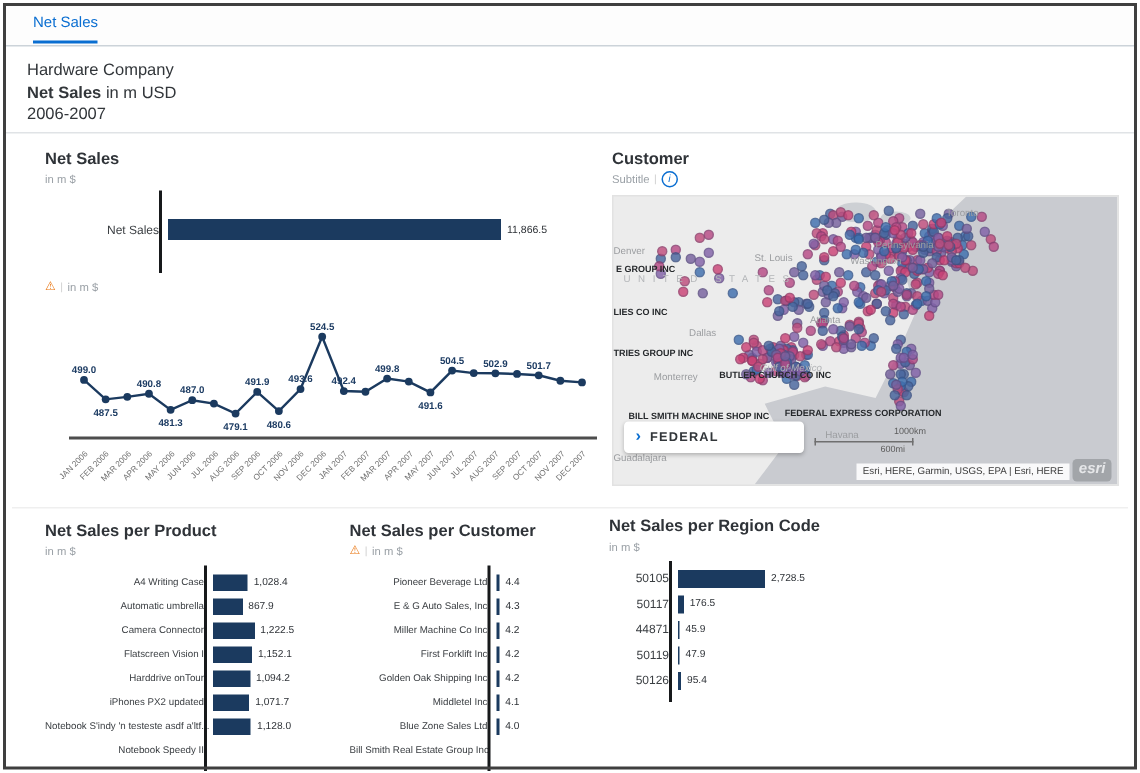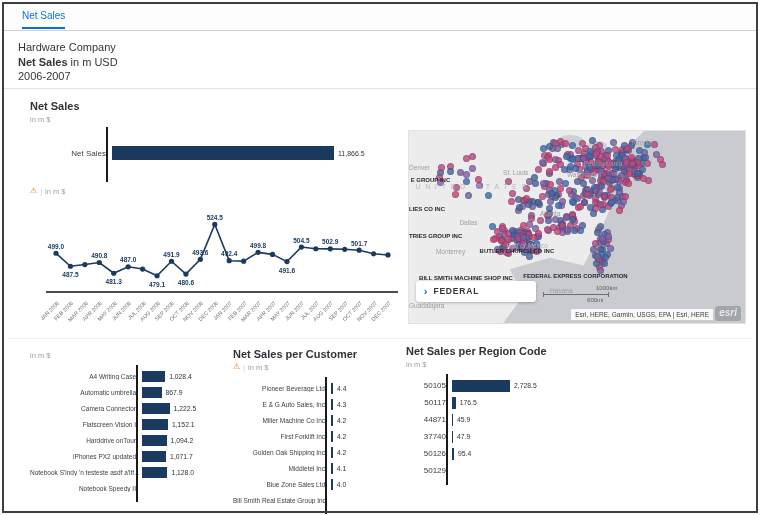--- a/index.html
+++ b/index.html
@@ -161,20 +161,26 @@
         <span class="tick" style="left: 233.826px; top: 4px;">JUL 2007</span>
         <span class="tick" style="left: 248.261px; top: 4px;">AUG 2007</span>
         <span class="tick" style="left: 262.696px; top: 4px;">SEP 2007</span>
         <span class="tick" style="left: 277.13px; top: 4px;">OCT 2007</span>
         <span class="tick" style="left: 291.565px; top: 4px;">NOV 2007</span>
         <span class="tick" style="left: 306px; top: 4px;">DEC 2007</span>
       </div>
   </div>
 
   <div class="panel" style="left:408px;top:100px;width:336px;height:224px;">
+    <div class="panel-title">Customer</div>
+    <div class="panel-sub">
+      <span>Subtitle</span>
+      <span class="divider">|</span>
+      <span class="info-i">i</span>
+    </div>
     <div class="maprect">
       <div class="water"></div>
       <div class="lake" style="left:44%;top:2%;width:8%;height:7%;"></div>
       <div class="lake" style="left:53%;top:5%;width:6%;height:5%;"></div>
       <div>
           <div class="mdot" style="left: 59.0972%; top: 28.2277%; background: rgb(192, 77, 125);"></div>
           <div class="mdot" style="left: 52.6341%; top: 18.8236%; background: rgb(192, 77, 125);"></div>
           <div class="mdot" style="left: 60.2217%; top: 23.5276%; background: rgb(203, 67, 118);"></div>
           <div class="mdot" style="left: 60.8533%; top: 16.6857%; background: rgb(130, 98, 168);"></div>
           <div class="mdot" style="left: 68.3413%; top: 18.1286%; background: rgb(63, 111, 174);"></div>
@@ -666,20 +672,21 @@
         <div class="km">1000km</div>
         <div class="bar"></div>
         <div class="mi">600mi</div>
       </div>
       <div class="attrib">Esri, HERE, Garmin, USGS, EPA | Esri, HERE</div>
       <div class="esri">esri</div>
     </div>
   </div>
 
   <div class="panel" style="left:30px;top:348px;width:200px;height:160px;">
+    <div class="panel-title">Net Sales per Product</div>
     <div class="panel-sub">
         <span>in m $</span>
       </div>
     <div class="rows" style="margin-top:8px;">
         <div class="axis" style="left: 106px;"></div>
         <div class="hrow" style="height: 16px;">
           <div class="hlabel" style="width: 106px; font-size: 6.5px;">A4 Writing Case</div>
           <div class="hbar" style="height: 11px; width: 23.139px; background: rgb(27, 58, 95);"></div>
           <div class="hval" style="font-size: 6.8px;">1,028.4</div>
         </div>
@@ -785,27 +792,24 @@
           <div class="hlabel" style="width: 40px; font-size: 8px;">50117</div>
           <div class="hbar" style="height: 12px; width: 3.75188px; background: rgb(27, 58, 95);"></div>
           <div class="hval" style="font-size: 6.8px;">176.5</div>
         </div>
         <div class="hrow" style="height: 17px;">
           <div class="hlabel" style="width: 40px; font-size: 8px;">44871</div>
           <div class="hbar" style="height: 12px; width: 1px; background: rgb(27, 58, 95);"></div>
           <div class="hval" style="font-size: 6.8px;">45.9</div>
         </div>
         <div class="hrow" style="height: 17px;">
-          <div class="hlabel" style="width: 40px; font-size: 8px;">37740</div>
+          <div class="hlabel" style="width: 40px; font-size: 8px;">50119</div>
           <div class="hbar" style="height: 12px; width: 1.01822px; background: rgb(27, 58, 95);"></div>
           <div class="hval" style="font-size: 6.8px;">47.9</div>
         </div>
         <div class="hrow" style="height: 17px;">
           <div class="hlabel" style="width: 40px; font-size: 8px;">50126</div>
           <div class="hbar" style="height: 12px; width: 2.02793px; background: rgb(27, 58, 95);"></div>
           <div class="hval" style="font-size: 6.8px;">95.4</div>
         </div>
-        <div class="hrow" style="height: 17px;">
-          <div class="hlabel" style="width: 40px; font-size: 8px;">50129</div>
-        </div>
       </div>
   </div>
 </div>
 
 </body></html>

